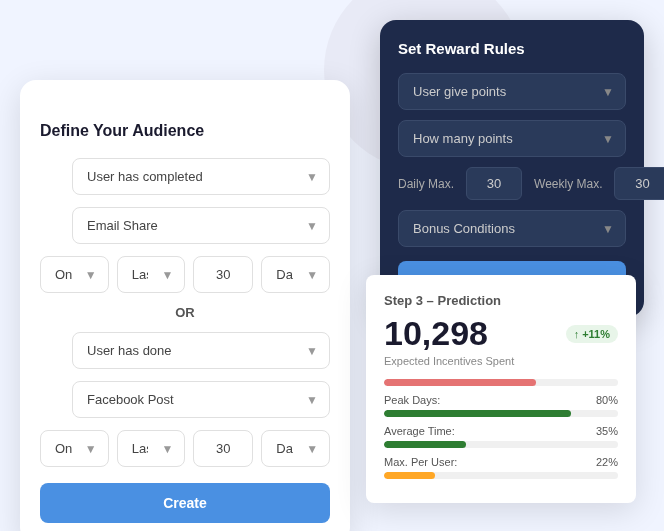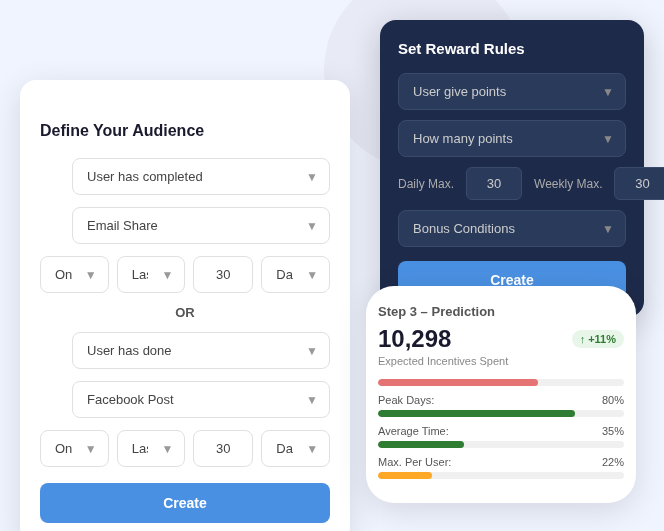--- a/index.html
+++ b/index.html
@@ -206,42 +206,42 @@
       margin-top: 4px;
     }
 
     
     .prediction-card {
       position: absolute;
       right: 28px;
       bottom: 28px;
       width: 270px;
       background: #fff;
-      border-radius: 28px;
-      padding: 18px 12px 16px;
+      border-radius: 8px;
+      padding: 18px 18px 16px;
       box-shadow: 0 8px 32px rgba(0,0,0,0.12);
       z-index: 4;
     }
 
     .prediction-title {
       font-size: 13px;
       font-weight: 600;
       color: #555;
       margin-bottom: 6px;
     }
 
     .prediction-number-row {
       display: flex;
       align-items: center;
       justify-content: space-between;
       margin-bottom: 2px;
     }
 
     .prediction-number {
-      font-size: 24px;
+      font-size: 34px;
       font-weight: 800;
       color: #1a1a2e;
     }
 
     .prediction-badge {
       background: #e8f5e9;
       color: #2e7d32;
       font-size: 11px;
       font-weight: 600;
       padding: 3px 8px;

